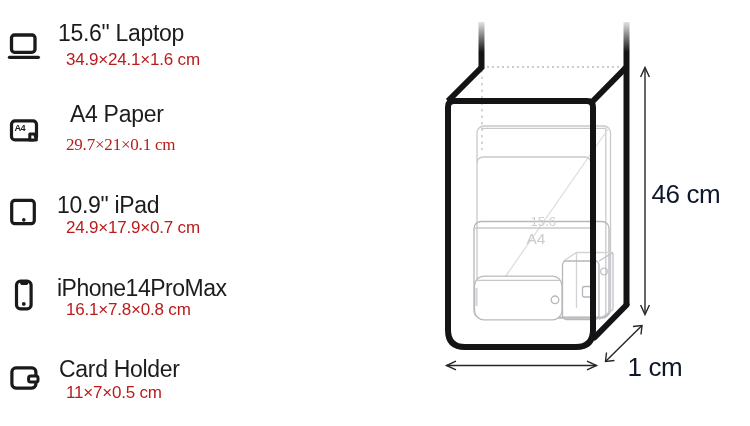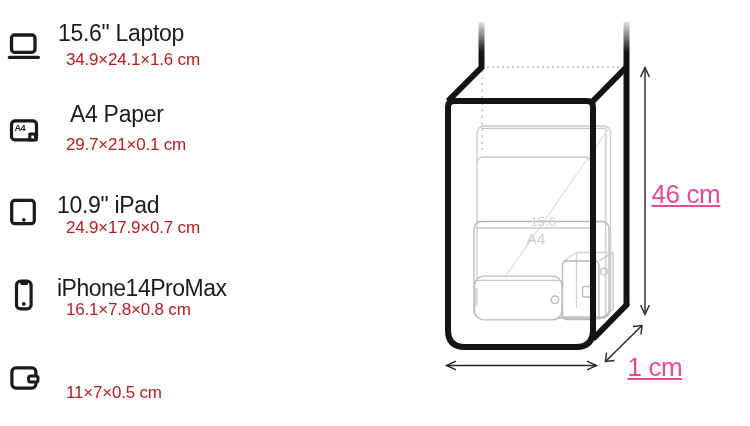--- a/index.html
+++ b/index.html
@@ -1,39 +1,40 @@
 <!DOCTYPE html>
 <html><head>
 <meta charset="utf-8">
 <style>
   html,body{margin:0;padding:0;background:#fff;}
   #c{position:relative;width:750px;height:426px;background:#fff;overflow:hidden;
      font-family:"Liberation Sans",sans-serif;}
   .t{position:absolute;white-space:nowrap;line-height:1;}
   .title{font-size:23px;letter-spacing:-0.3px;color:#1c1c1e;}
   .sub{font-size:17px;letter-spacing:-0.2px;color:#b91c1c;margin-left:7px;}
-  .dim{font-size:26px;letter-spacing:-0.4px;color:#ec4899;text-decoration:underline;}
+  .dim{font-size:26px;letter-spacing:-0.4px;color:#0f172a;}
   .icon{position:absolute;}
 </style>
 </head>
 <body>
 <div id="c">
 
 <div class="t title" style="left:58px;top:21.5px;">15.6" Laptop</div>
 <div class="t sub" style="left:59px;top:50.8px;">34.9×24.1×1.6 cm</div>
 
 <div class="t title" style="left:70px;top:103.4px;">A4 Paper</div>
-<div class="t sub" style="left:59px;top:135.8px;">29.7×21×0.1 cm</div>
+<div class="t sub" style="left:59px;top:135.8px;font-family:Liberation Serif, serif;">29.7×21×0.1 cm</div>
 
 <div class="t title" style="left:57px;top:193.5px;">10.9" iPad</div>
 <div class="t sub" style="left:59px;top:219.3px;">24.9×17.9×0.7 cm</div>
 
 <div class="t title" style="left:57px;top:276.5px;letter-spacing:-0.5px;">iPhone14ProMax</div>
 <div class="t sub" style="left:59px;top:301.3px;">16.1×7.8×0.8 cm</div>
 
+<div class="t title" style="left:59px;top:357.5px;">Card Holder</div>
 <div class="t sub" style="left:59px;top:384.2px;">11×7×0.5 cm</div>
 
 <svg class="icon" style="left:0;top:0;" width="48" height="426" viewBox="0 0 48 426">
   <g stroke="#1a1a1c" fill="none">
 
     <rect x="11.5" y="35" width="23.5" height="17.3" rx="3" stroke-width="3.3"></rect>
     <line x1="9.4" y1="57.3" x2="38.4" y2="57.3" stroke-width="3.2" stroke-linecap="round"></line>
 
     <rect x="11.5" y="120.9" width="25" height="19" rx="3.5" stroke-width="3.2"></rect>
     <path d="M29.8,139.9 V134 H34.6 L36.4,139.9 Z" stroke-width="3" stroke-linejoin="round" fill="#fff"></path>

